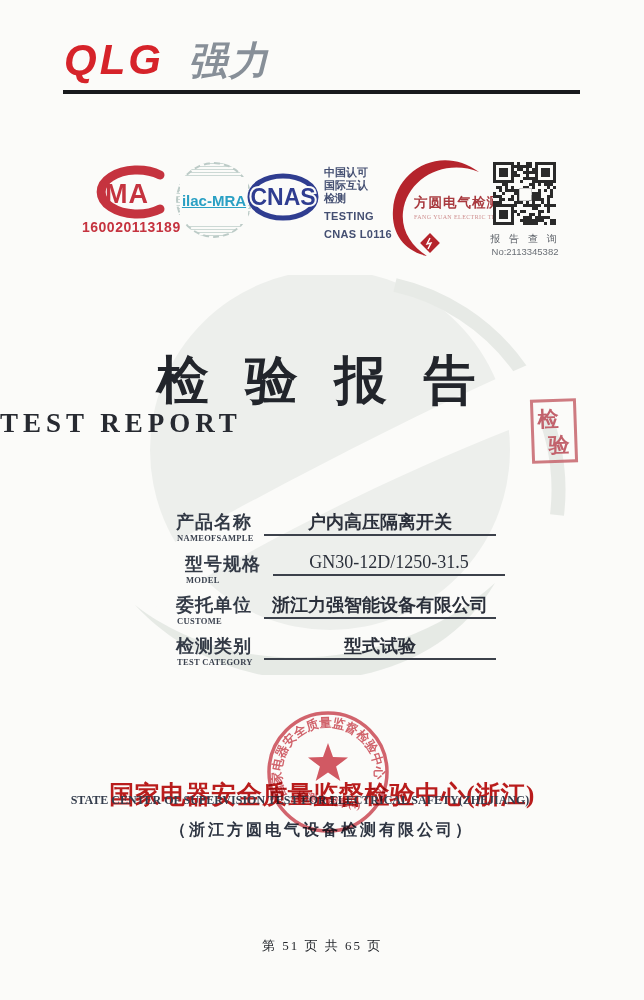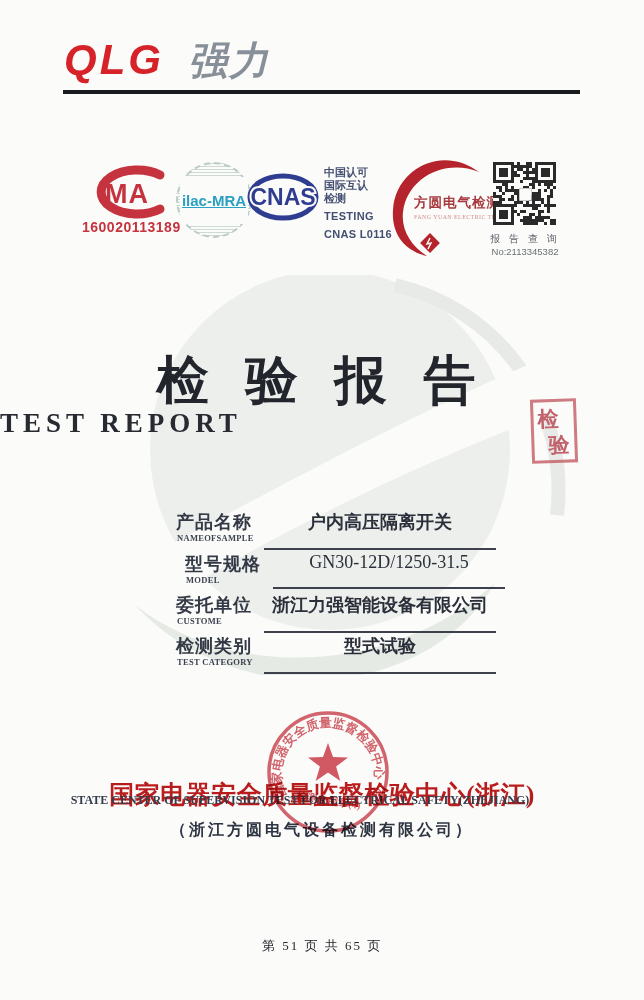--- a/index.html
+++ b/index.html
@@ -50,21 +50,21 @@
     color:#c2626c; font-weight:700; font-size:21px; line-height:26px; padding-top:4px; }
   .corner-seal .c1 { display:block; margin-left:4px; }
   .corner-seal .c2 { display:block; margin-left:14px; }
 
   
   .field { position:absolute; left:176px; width:320px; display:flex; z-index:1; }
   .flabel { flex:0 0 88px; position:relative; font-size:18px; font-weight:700;
     letter-spacing:1px; color:#333a46; white-space:nowrap; }
   .flabel small { position:absolute; left:1px; top:23px; font-weight:700;
     font-size:8.5px; letter-spacing:0.3px; color:#3c4350; font-family:"Liberation Serif", serif; }
-  .fvalue { flex:1; text-align:center; border-bottom:2px solid #3c414b; padding-bottom:14px;
+  .fvalue { flex:1; text-align:center; border-bottom:2px solid #3c414b; padding-bottom:0;
     font-size:18px; font-weight:700; color:#2a2f3a; white-space:nowrap; }
   .fvalue.num { font-weight:400; font-size:18px; }
 
   
   .org-zh { position:absolute; left:0; top:758px; width:644px; text-align:center; z-index:1;
     font-size:25px; font-weight:700; color:#b91c1c; letter-spacing:0.5px;margin-top:20px; }
   .org-en { position:absolute; left:0; top:793px; width:600px; text-align:center; z-index:1;
     font-size:12px; font-weight:700; color:#333c4c; }
   .org-sub { position:absolute; left:0; top:820px; width:644px; text-align:center; z-index:1;
     font-size:16px; font-weight:700; color:#2e3542; letter-spacing:3px; }

